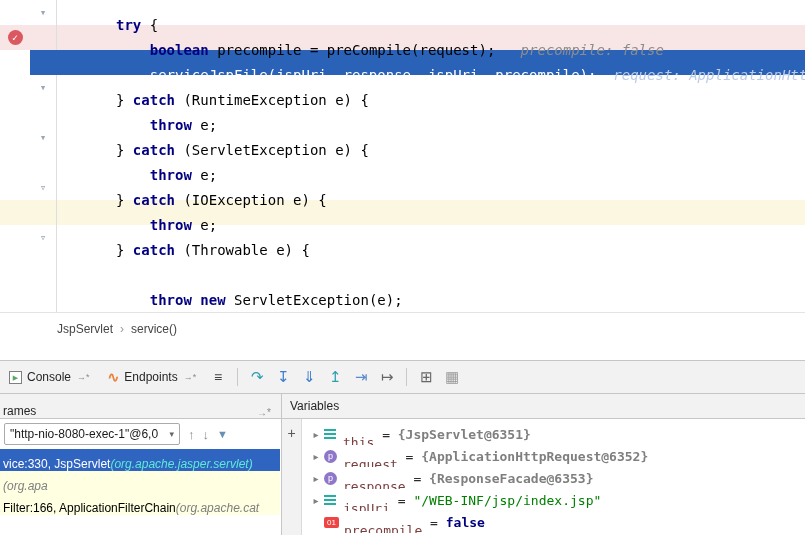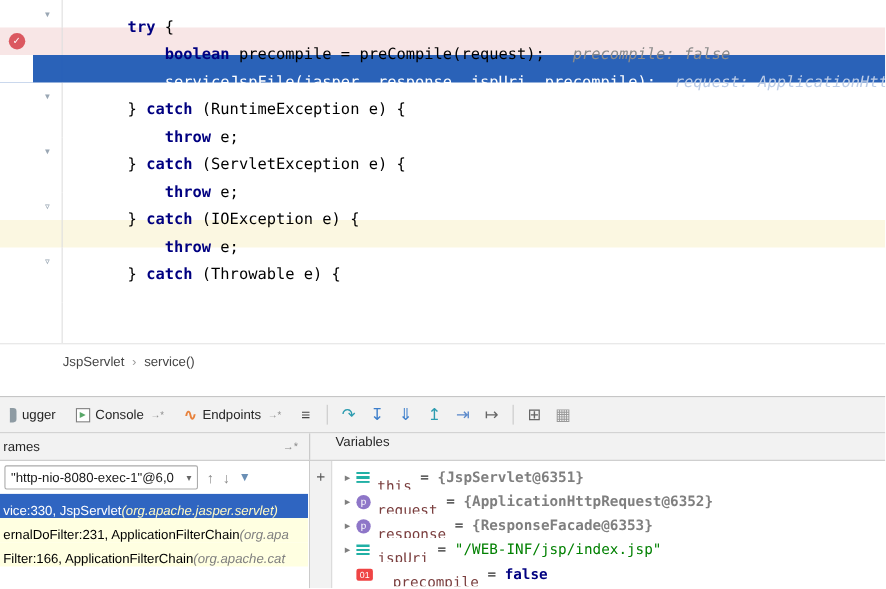--- a/index.html
+++ b/index.html
@@ -50,55 +50,55 @@
   .c-menu { color:#444; font-size:14px; }
   .c-teal { color:#2d9cb0; }
   .c-blue { color:#3c7ecb; }
   .c-slate { color:#5c8acb; }
   .c-gray { color:#666; }
   .c-light { color:#999; }
 
   
   .panel-headers { position:absolute; left:0; top:394px; width:805px; height:25px; background:#f2f2f2;
     border-bottom:1px solid #c6c6c6; box-sizing:border-box; display:flex; font-size:12px; }
-  .frames-header { width:281px; box-sizing:border-box; display:flex; align-items:center; justify-content:space-between;
+  .frames-header { width:281px; box-sizing:border-box; display:flex; align-items:flex-end; justify-content:space-between;
     padding:0 10px 0 3px; }
   .pin { color:#8a8a8a; font-size:10px; }
-  .vars-header { flex:1; border-left:1px solid #c6c6c6; display:flex; align-items:flex-start; padding-left:23px; }
+  .vars-header { flex:1; border-left:1px solid #c6c6c6; display:flex; align-items:center; padding-left:8px; }
 
   
   .frames-panel { position:absolute; left:0; top:419px; width:280px; bottom:0; background:#fff; overflow:hidden; }
   .thread-row { height:30px; display:flex; align-items:center; padding:0 4px; gap:8px; }
   .thread-combo { width:176px; height:22px; box-sizing:border-box; border:1px solid #ababab; border-radius:2px; background:#fff;
     display:flex; align-items:center; justify-content:space-between; padding:0 5px; font-size:12px; color:#1a1a1a;
     overflow:hidden; white-space:nowrap; flex:none; }
   .thread-combo .dd { color:#666; font-size:9px; margin-left:4px; }
   .fbtn { color:#8a8a8a; font-size:13px; }
   .fbtn.filter { color:#6a8fb5; font-size:11px; }
   .frow { height:22px; display:flex; align-items:flex-end; padding-left:3px; font-size:12px; white-space:nowrap;
     overflow:hidden; background:#ffffe1; color:#000; }
   .frow .pkg { font-style:italic; color:#7f7f7f; }
   .frow.sel { background:#2f65c1; color:#fff; }
-  .frow.sel .pkg { color:#fef9c3; }
+  .frow.sel .pkg { color:#5eead4; }
 
   
   .vars-panel { position:absolute; left:281px; top:419px; right:0; bottom:0; background:#fff;
     border-left:1px solid #c6c6c6; box-sizing:border-box; display:flex; overflow:hidden; }
   .vars-toolbar { width:20px; background:#f2f2f2; border-right:1px solid #dadada; box-sizing:border-box;
     display:flex; flex-direction:column; align-items:center; padding-top:7px; flex:none; }
   .plus { color:#575757; font-size:14px; line-height:14px; }
   .vrows { flex:1; padding-top:4px; overflow:hidden; }
   .vrow { height:22px; display:flex; align-items:center; padding-left:6px;
     font-family:"DejaVu Sans Mono", monospace; font-size:13px; white-space:pre; overflow:hidden; }
   .vchev { width:16px; flex:none; text-align:center; color:#7f7f7f; font-size:10px; font-family:"Liberation Sans",sans-serif; }
   .ico-value { width:12px; height:10px; flex:none; margin-right:7px;
     background:repeating-linear-gradient(to bottom,#21b0a5 0 2px,transparent 2px 4px); }
   .ico-param { width:13px; height:13px; flex:none; margin-right:6px; border-radius:50%; background:#8e76c8; color:#fff;
     font-size:9px; line-height:13px; text-align:center; font-family:"Liberation Sans",sans-serif; }
-  .ico-prim { width:15px; height:11px; flex:none; margin-right:18px; border-radius:2px; background:#ef4444; color:#fff;
+  .ico-prim { width:15px; height:11px; flex:none; margin-right:5px; border-radius:2px; background:#ef4444; color:#fff;
     font-size:8px; line-height:11px; text-align:center; font-family:"Liberation Sans",sans-serif; }
   .vname { color:#7a3e3e;margin-top:16px; }
   .veq { color:#2b2b2b; }
   .vval-ref { color:#7f7f7f;font-weight:bold; }
   .vval-string { color:#008000; }
   .vval-bool { color:#000080;font-weight:bold; }
 </style>
 </head>
 <body>
 
@@ -116,21 +116,21 @@
         <div class="code-line hl-breakpoint">
           <div class="g-a">
             <span class="bp-icon">✓</span>
           </div>
           <div class="g-b"></div>
           <div class="code-text"><span class="tk-p">           </span><span class="tk-k">boolean</span><span class="tk-p"> precompile = preCompile(request);</span><span class="tk-p">   </span><span class="tk-h">precompile: false</span></div>
         </div>
         <div class="code-line hl-exec">
           <div class="g-a"></div>
           <div class="g-b"></div>
-          <div class="code-text"><span class="tk-p">           serviceJspFile(jasper, response, </span><span class="tk-u">jspUri</span><span class="tk-p">, precompile);</span><span class="tk-p">  </span><span class="tk-h">request: ApplicationHttpRe</span></div>
+          <div class="code-text"><span class="tk-p">           serviceJspFile(jspUri, response, </span><span class="tk-u">jspUri</span><span class="tk-p">, precompile);</span><span class="tk-p">  </span><span class="tk-h">request: ApplicationHttpRe</span></div>
         </div>
         <div class="code-line">
           <div class="g-a"></div>
           <div class="g-b">
             <span class="fold">▾</span>
           </div>
           <div class="code-text"><span class="tk-p">       } </span><span class="tk-k">catch</span><span class="tk-p"> (RuntimeException e) {</span></div>
         </div>
         <div class="code-line">
           <div class="g-a"></div>
@@ -168,40 +168,37 @@
           </div>
           <div class="code-text"><span class="tk-p">       } </span><span class="tk-k">catch</span><span class="tk-p"> (Throwable e) {</span></div>
         </div>
         <div class="code-line">
           <div class="g-a"></div>
           <div class="g-b"></div>
         </div>
         <div class="code-line">
           <div class="g-a"></div>
           <div class="g-b"></div>
+          <div class="code-text"><span class="tk-p">           </span><span class="tk-k">throw</span><span class="tk-p"> </span><span class="tk-k">new</span><span class="tk-p"> ServletException(e);</span></div>
         </div>
         <div class="code-line">
           <div class="g-a"></div>
           <div class="g-b"></div>
           <div class="code-text"><span class="tk-p">       }</span></div>
         </div>
       </div>
   </div>
 
   <div class="breadcrumb">
     <span>JspServlet</span>
     <span class="bc-sep">›</span>
     <span>service()</span>
   </div>
 
   <div class="debug-toolbar">
-    <div class="dtab">
-      <span class="debugger-sliver"></span>
-      <span>ugger</span>
-    </div>
     <div class="dtab">
       <span class="console-ico">
           <i>▶</i>
         </span>
       <span>Console</span>
       <span class="tbadge">→*</span>
     </div>
     <div class="dtab">
       <span class="endpoints-ico">∿</span>
       <span>Endpoints</span>
@@ -239,21 +236,20 @@
       <span class="fbtn">↑</span>
       <span class="fbtn">↓</span>
       <span class="fbtn filter">▼</span>
     </div>
     <div id="frame-rows">
         <div class="frow sel">
           <span class="fmain">vice:330, JspServlet </span>
           <span class="pkg">(org.apache.jasper.servlet)</span>
         </div>
         <div class="frow">
-          <span class="fmain">ernalDoFilter:231, ApplicationFilterChain </span>
           <span class="pkg">(org.apa</span>
         </div>
         <div class="frow">
           <span class="fmain">Filter:166, ApplicationFilterChain </span>
           <span class="pkg">(org.apache.cat</span>
         </div>
       </div>
   </div>
 
   <div class="vars-panel">

